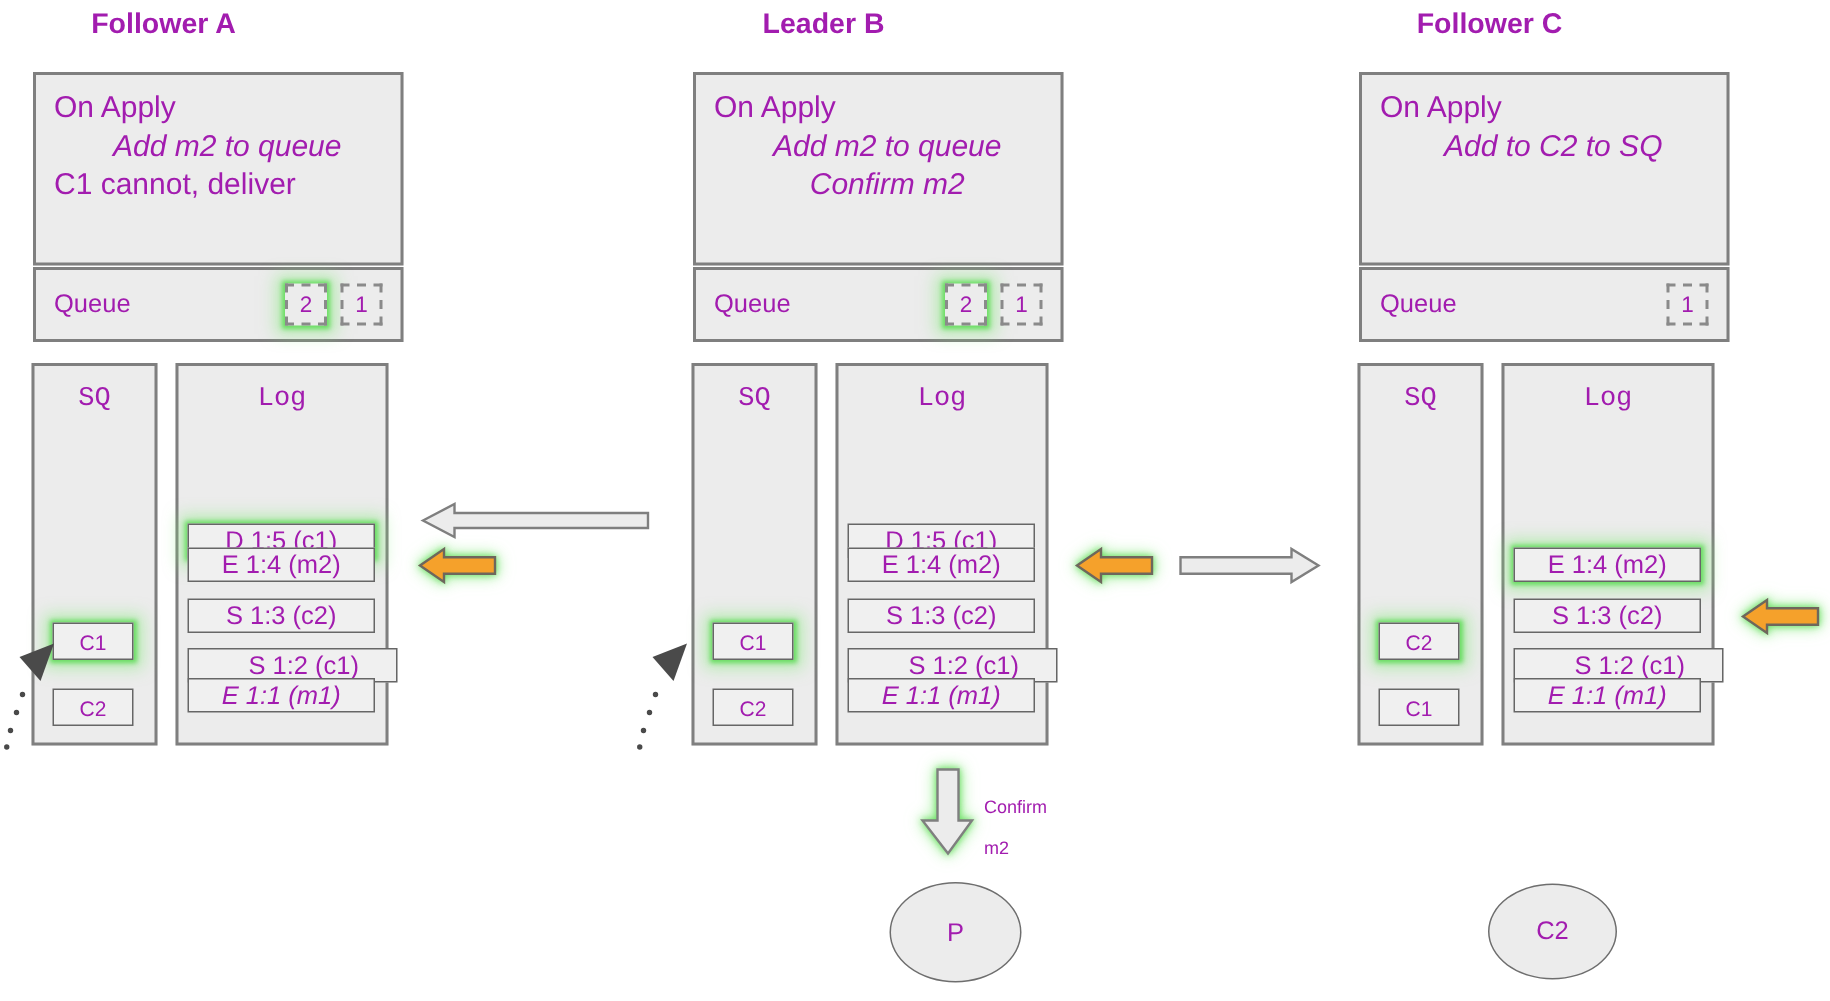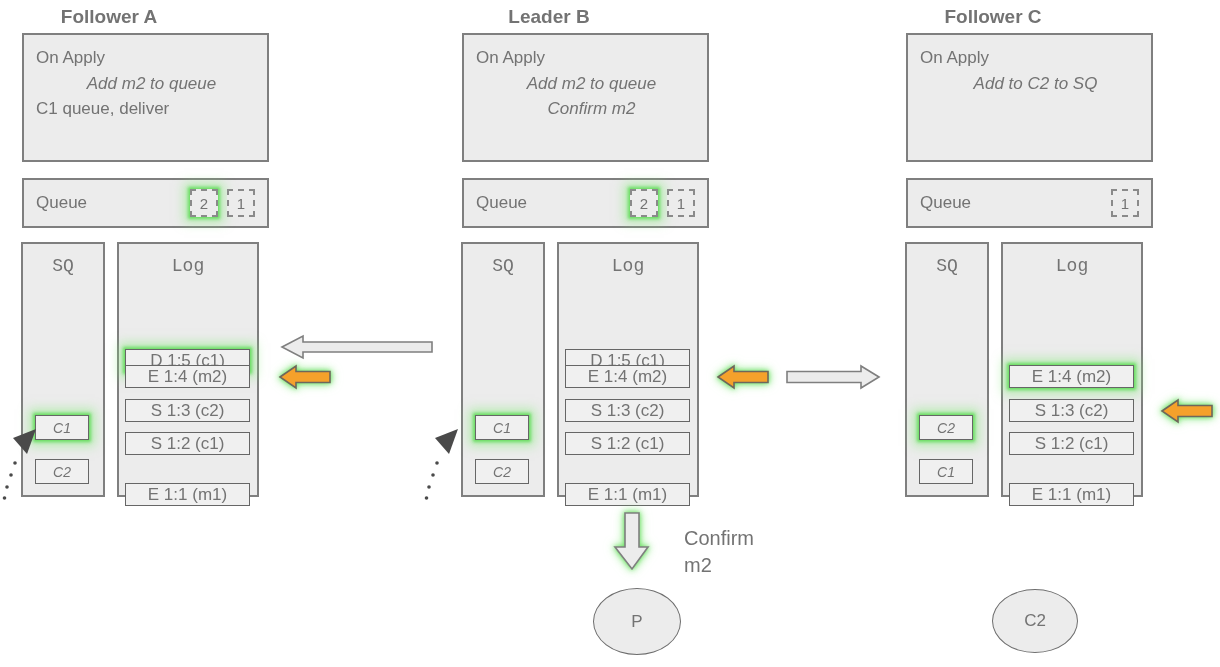--- a/index.html
+++ b/index.html
@@ -1,83 +1,83 @@
 <!DOCTYPE html>
 <html style="--box-fill: #ececec; --box-border: #7f7f7f; --entry-fill: #f0f0f0; --entry-border: #666666; --orange: #f5a12b; --glow: #61db59; --arrow-fill: #ececec; --dotted: #4a4a4a;"><head>
 <meta charset="utf-8">
 <style>
   html,body{margin:0;padding:0;background:#ffffff;}
   #canvas{
     position:relative;width:1220px;height:667px;overflow:hidden;
-    font-family:"Liberation Sans", sans-serif;color:#737373;background:#fff;
+    font-family:"Liberation Sans", sans-serif;color:#a21caf;background:#fff;
   }
   .node{position:absolute;top:0;width:250px;height:500px;}
   .node-a{left:21px;} .node-b{left:461px;} .node-c{left:905px;}
 
   .node-title{position:absolute;top:6px;left:0;width:176px;text-align:center;
     font-size:19px;font-weight:bold;white-space:nowrap;}
 
-  .apply-box{position:absolute;top:33px;left:1px;width:231px;height:115px;
+  .apply-box{position:absolute;top:48px;left:1px;width:231px;height:115px;
     background:var(--box-fill);border:2px solid var(--box-border);
-    padding:10px 0 0 12px;font-size:17px;line-height:25.5px;}
+    padding:10px 0 0 12px;font-size:20px;line-height:25.5px;}
   .apply-line{white-space:nowrap;}
   .italic{font-style:italic;text-align:center;}
 
   .queue-box{position:absolute;top:178px;left:1px;width:243px;height:46px;
     background:var(--box-fill);border:2px solid var(--box-border);
     display:flex;align-items:center;}
   .queue-label{font-size:17px;margin-left:12px;}
   .queue-cells{margin-left:auto;margin-right:12px;display:flex;gap:9px;}
   .queue-cell{width:24px;height:24px;border:2px dashed #8a8a8a;background:var(--box-fill);
     display:flex;align-items:center;justify-content:center;font-size:15px;}
 
   .sq-box{position:absolute;top:242px;left:0;width:80px;height:251px;
     background:var(--box-fill);border:2px solid var(--box-border);}
   .log-box{position:absolute;top:242px;left:96px;width:138px;height:251px;
     background:var(--box-fill);border:2px solid var(--box-border);}
   .panel-label{position:absolute;top:12px;left:0;width:100%;text-align:center;font-size:18px;font-family:Liberation Mono, monospace;}
 
   .sq-item{position:absolute;left:12px;width:52px;height:23px;
     border:1.5px solid var(--entry-border);background:var(--entry-fill);
-    display:flex;align-items:center;justify-content:center;font-size:14px;font-style:italic;}
+    display:flex;align-items:center;justify-content:center;font-size:14px;}
   .sq-pos0{top:171px;} .sq-pos1{top:215px;}
 
   .log-entry{position:absolute;left:6px;width:123px;height:21px;
     border:1.5px solid var(--entry-border);background:var(--entry-fill);
     display:flex;align-items:center;justify-content:center;font-size:17px;white-space:nowrap;}
-  .row0{top:88px;margin-top:17px;} .row1{top:121px;} .row2{top:155px;} .row3{top:188px;} .row4{top:239px;}
+  .row0{top:88px;margin-top:17px;} .row1{top:121px;} .row2{top:155px;} .row3{top:188px;padding-left:15px;} .row4{top:208px;font-style:italic;}
 
   .glow{box-shadow:0 0 3px 2px rgba(97,219,89,.9), 0 0 10px 6px rgba(130,235,120,.5);}
   .svg-glow{filter:drop-shadow(0 0 2.5px rgba(97,219,89,.95)) drop-shadow(0 0 5px rgba(130,235,120,.75));}
 
   .abs{position:absolute;}
   .gray-arrow{fill:var(--arrow-fill);stroke:var(--box-border);stroke-width:1.6;}
   .orange-arrow{fill:var(--orange);stroke:#6e675c;stroke-width:1.6;}
   .dotted-head{fill:var(--dotted);stroke:none;}
   .dot{fill:var(--dotted);}
 
-  .confirm-text{position:absolute;left:684px;top:525px;font-size:20px;line-height:27px;}
+  .confirm-text{position:absolute;left:656px;top:525px;font-size:12px;line-height:27px;}
 
   .ellipse{position:absolute;border:1.5px solid #6e6e6e;border-radius:50%;
     background:var(--box-fill);display:flex;align-items:center;justify-content:center;font-size:17px;}
   .ellipse-p{left:593px;top:588px;width:86px;height:65px;}
   .ellipse-c2{left:992px;top:589px;width:84px;height:62px;}
 </style>
 </head>
 <body>
 
 <div id="canvas">
 
   <div class="node node-a">
     <div class="node-title">Follower A</div>
 
     <div class="apply-box">
       <div class="apply-line">On Apply</div>
       <div class="apply-line italic">Add m2 to queue</div>
-      <div class="apply-line">C1 queue, deliver</div>
+      <div class="apply-line">C1 cannot, deliver</div>
     </div>
 
     <div class="queue-box">
       <span class="queue-label">Queue</span>
       <span class="queue-cells">
         <span class="queue-cell glow">2</span>
         <span class="queue-cell">1</span>
       </span>
     </div>
 

